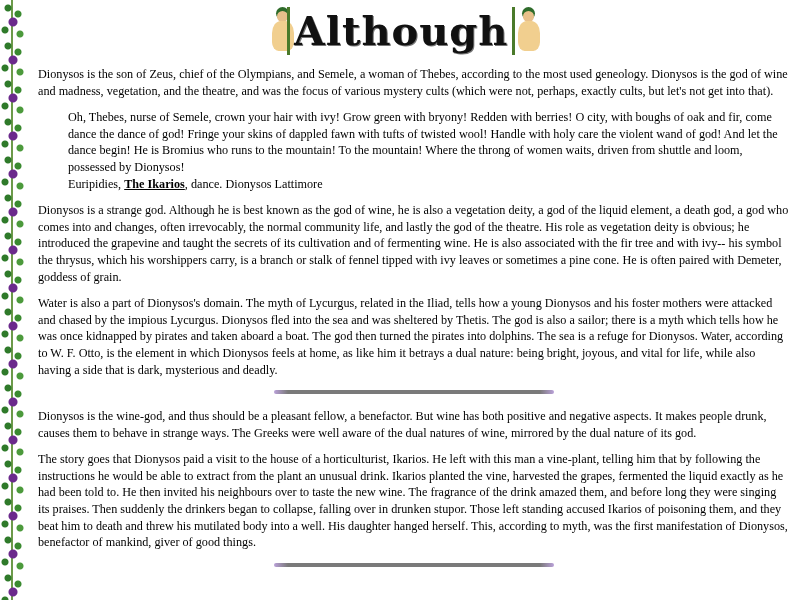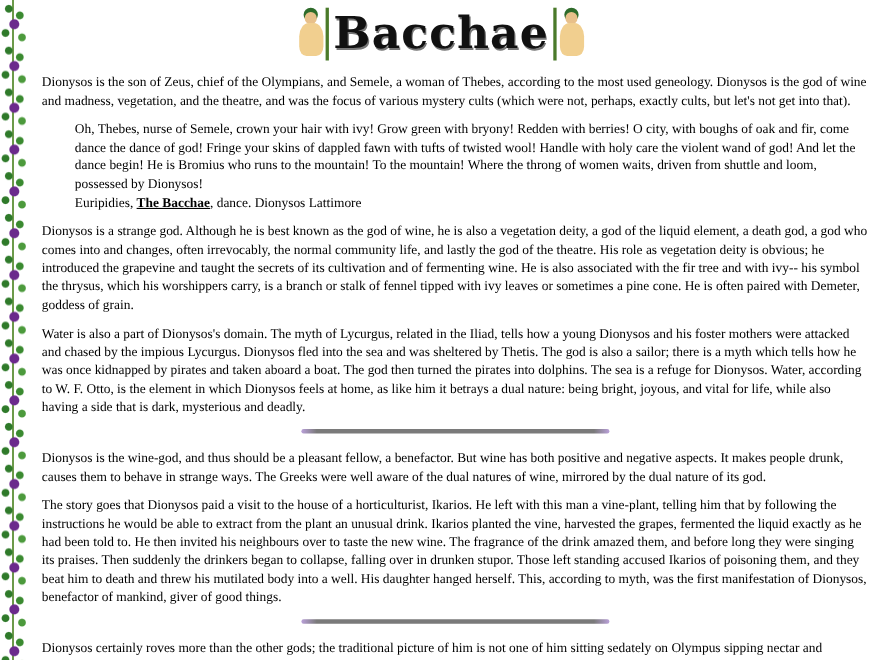--- a/index.html
+++ b/index.html
@@ -57,40 +57,39 @@
 <body>
 
 <div class="vine"></div>
 
 <div class="header">
   <div class="cherub left">
     <div class="head"></div>
       <div class="body"></div>
       <div class="staff"></div>
   </div>
-  <h1 class="title">Bacchae</h1>
+  <h1 class="title">Although</h1>
   <div class="cherub right">
     <div class="head"></div>
       <div class="body"></div>
       <div class="staff"></div>
   </div>
 </div>
 
 <div class="content">
   <p>Dionysos is the son of Zeus, chief of the Olympians, and Semele, a woman of Thebes, according to the most used geneology. Dionysos is the god of wine and madness, vegetation, and the theatre, and was the focus of various mystery cults (which were not, perhaps, exactly cults, but let's not get into that).</p>
 
   <blockquote>
     <span class="quote">Oh, Thebes, nurse of Semele, crown your hair with ivy! Grow green with bryony! Redden with berries! O city, with boughs of oak and fir, come dance the dance of god! Fringe your skins of dappled fawn with tufts of twisted wool! Handle with holy care the violent wand of god! And let the dance begin! He is Bromius who runs to the mountain! To the mountain! Where the throng of women waits, driven from shuttle and loom, possessed by Dionysos!</span><br>
-    <span class="cite"><b>Euripidies,</b> <u>The Bacchae</u><b>,</b><span> dance. </span><b>Dionysos Lattimore</b></span>
+    <span class="cite"><b>Euripidies,</b> <u>The Ikarios</u><b>,</b><span> dance. </span><b>Dionysos Lattimore</b></span>
   </blockquote>
 
   <p>Dionysos is a strange god. Although he is best known as the god of wine, he is also a vegetation deity, a god of the liquid element, a death god, a god who comes into and changes, often irrevocably, the normal community life, and lastly the god of the theatre. His role as vegetation deity is obvious; he introduced the grapevine and taught the secrets of its cultivation and of fermenting wine. He is also associated with the fir tree and with ivy-- his symbol the thrysus, which his worshippers carry, is a branch or stalk of fennel tipped with ivy leaves or sometimes a pine cone. He is often paired with Demeter, goddess of grain.</p>
   <p>Water is also a part of Dionysos's domain. The myth of Lycurgus, related in the Iliad, tells how a young Dionysos and his foster mothers were attacked and chased by the impious Lycurgus. Dionysos fled into the sea and was sheltered by Thetis. The god is also a sailor; there is a myth which tells how he was once kidnapped by pirates and taken aboard a boat. The god then turned the pirates into dolphins. The sea is a refuge for Dionysos. Water, according to W. F. Otto, is the element in which Dionysos feels at home, as like him it betrays a dual nature: being bright, joyous, and vital for life, while also having a side that is dark, mysterious and deadly.</p>
 
   <div class="divider"></div>
 
   <p>Dionysos is the wine-god, and thus should be a pleasant fellow, a benefactor. But wine has both positive and negative aspects. It makes people drunk, causes them to behave in strange ways. The Greeks were well aware of the dual natures of wine, mirrored by the dual nature of its god.</p>
   <p>The story goes that Dionysos paid a visit to the house of a horticulturist, Ikarios. He left with this man a vine-plant, telling him that by following the instructions he would be able to extract from the plant an unusual drink. Ikarios planted the vine, harvested the grapes, fermented the liquid exactly as he had been told to. He then invited his neighbours over to taste the new wine. The fragrance of the drink amazed them, and before long they were singing its praises. Then suddenly the drinkers began to collapse, falling over in drunken stupor. Those left standing accused Ikarios of poisoning them, and they beat him to death and threw his mutilated body into a well. His daughter hanged herself. This, according to myth, was the first manifestation of Dionysos, benefactor of mankind, giver of good things.</p>
 
   <div class="divider"></div>
 
-  <p>Dionysos certainly roves more than the other gods; the traditional picture of him is not one of him sitting sedately on Olympus sipping nectar and</p>
 </div>
 
 </body></html>

